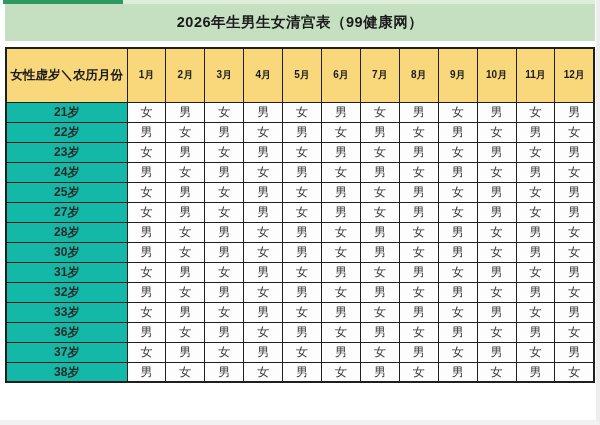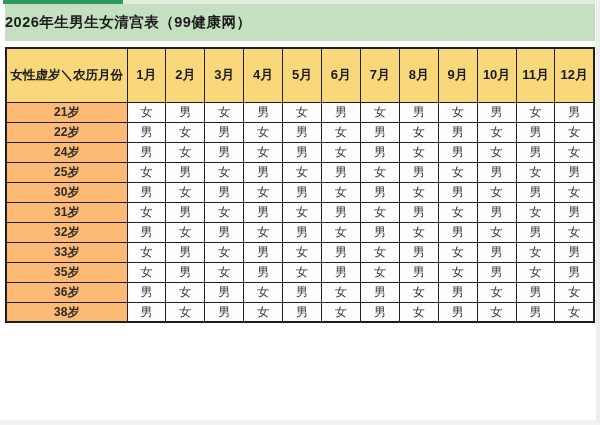--- a/index.html
+++ b/index.html
@@ -23,21 +23,21 @@
   }
   .green-accent {
     position: absolute; top: 0; left: 3px;
     width: 120px; height: 4px;
     background: #2d9961;
   }
   .title-bar {
     position: absolute; top: 4px; left: 5px;
     width: 590px; height: 37px;
     background: #c5dfc1;
-    display: flex; align-items: center; justify-content: flex-start;
+    display: flex; align-items: center; justify-content: center;
   }
   .title-bar .title-text {
     font-size: 14.5px;
     font-weight: bold;
     color: #1b1b1b;
     letter-spacing: 0.5px;
   }
   table.qg-table {
     position: absolute; top: 47px; left: 5px;
     width: 590px;
@@ -51,28 +51,28 @@
     vertical-align: middle;
     padding: 0;
     overflow: hidden;
     white-space: nowrap;
   }
   .qg-table thead th {
     background: #f8d87a;
     height: 54px;
     font-weight: bold;
     color: #1a1a1a;
-    font-size: 13px;
+    font-size: 10px;
   }
   .qg-table th.corner {
     width: 121px;
     font-size: 12.5px;
   }
   .qg-table tbody th.age-cell {
-    background: #fdba74;
+    background: #14b8a6;
     height: 20px;
     font-size: 12px;
     font-weight: bold;
     color: #2a2a2a;
     line-height: 1;
   }
   .qg-table tbody td.gender-cell {
     background: #fdfdfd;
     font-size: 12px;
     color: #3a3a3a;
@@ -136,20 +136,35 @@
           <td class="gender-cell">男</td>
           <td class="gender-cell">女</td>
           <td class="gender-cell">男</td>
           <td class="gender-cell">女</td>
           <td class="gender-cell">男</td>
           <td class="gender-cell">女</td>
           <td class="gender-cell">男</td>
           <td class="gender-cell">女</td>
         </tr>
         <tr>
+          <th class="age-cell">23岁</th>
+          <td class="gender-cell">女</td>
+          <td class="gender-cell">男</td>
+          <td class="gender-cell">女</td>
+          <td class="gender-cell">男</td>
+          <td class="gender-cell">女</td>
+          <td class="gender-cell">男</td>
+          <td class="gender-cell">女</td>
+          <td class="gender-cell">男</td>
+          <td class="gender-cell">女</td>
+          <td class="gender-cell">男</td>
+          <td class="gender-cell">女</td>
+          <td class="gender-cell">男</td>
+        </tr>
+        <tr>
           <th class="age-cell">24岁</th>
           <td class="gender-cell">男</td>
           <td class="gender-cell">女</td>
           <td class="gender-cell">男</td>
           <td class="gender-cell">女</td>
           <td class="gender-cell">男</td>
           <td class="gender-cell">女</td>
           <td class="gender-cell">男</td>
           <td class="gender-cell">女</td>
           <td class="gender-cell">男</td>
@@ -166,20 +181,50 @@
           <td class="gender-cell">女</td>
           <td class="gender-cell">男</td>
           <td class="gender-cell">女</td>
           <td class="gender-cell">男</td>
           <td class="gender-cell">女</td>
           <td class="gender-cell">男</td>
           <td class="gender-cell">女</td>
           <td class="gender-cell">男</td>
         </tr>
         <tr>
+          <th class="age-cell">27岁</th>
+          <td class="gender-cell">女</td>
+          <td class="gender-cell">男</td>
+          <td class="gender-cell">女</td>
+          <td class="gender-cell">男</td>
+          <td class="gender-cell">女</td>
+          <td class="gender-cell">男</td>
+          <td class="gender-cell">女</td>
+          <td class="gender-cell">男</td>
+          <td class="gender-cell">女</td>
+          <td class="gender-cell">男</td>
+          <td class="gender-cell">女</td>
+          <td class="gender-cell">男</td>
+        </tr>
+        <tr>
+          <th class="age-cell">28岁</th>
+          <td class="gender-cell">男</td>
+          <td class="gender-cell">女</td>
+          <td class="gender-cell">男</td>
+          <td class="gender-cell">女</td>
+          <td class="gender-cell">男</td>
+          <td class="gender-cell">女</td>
+          <td class="gender-cell">男</td>
+          <td class="gender-cell">女</td>
+          <td class="gender-cell">男</td>
+          <td class="gender-cell">女</td>
+          <td class="gender-cell">男</td>
+          <td class="gender-cell">女</td>
+        </tr>
+        <tr>
           <th class="age-cell">30岁</th>
           <td class="gender-cell">男</td>
           <td class="gender-cell">女</td>
           <td class="gender-cell">男</td>
           <td class="gender-cell">女</td>
           <td class="gender-cell">男</td>
           <td class="gender-cell">女</td>
           <td class="gender-cell">男</td>
           <td class="gender-cell">女</td>
           <td class="gender-cell">男</td>
@@ -226,48 +271,48 @@
           <td class="gender-cell">女</td>
           <td class="gender-cell">男</td>
           <td class="gender-cell">女</td>
           <td class="gender-cell">男</td>
           <td class="gender-cell">女</td>
           <td class="gender-cell">男</td>
           <td class="gender-cell">女</td>
           <td class="gender-cell">男</td>
         </tr>
         <tr>
-          <th class="age-cell">35岁</th>
-          <td class="gender-cell">女</td>
-          <td class="gender-cell">男</td>
-          <td class="gender-cell">女</td>
-          <td class="gender-cell">男</td>
-          <td class="gender-cell">女</td>
-          <td class="gender-cell">男</td>
-          <td class="gender-cell">女</td>
-          <td class="gender-cell">男</td>
-          <td class="gender-cell">女</td>
-          <td class="gender-cell">男</td>
-          <td class="gender-cell">女</td>
-          <td class="gender-cell">男</td>
-        </tr>
-        <tr>
           <th class="age-cell">36岁</th>
           <td class="gender-cell">男</td>
           <td class="gender-cell">女</td>
           <td class="gender-cell">男</td>
           <td class="gender-cell">女</td>
           <td class="gender-cell">男</td>
           <td class="gender-cell">女</td>
           <td class="gender-cell">男</td>
           <td class="gender-cell">女</td>
           <td class="gender-cell">男</td>
           <td class="gender-cell">女</td>
           <td class="gender-cell">男</td>
           <td class="gender-cell">女</td>
+        </tr>
+        <tr>
+          <th class="age-cell">37岁</th>
+          <td class="gender-cell">女</td>
+          <td class="gender-cell">男</td>
+          <td class="gender-cell">女</td>
+          <td class="gender-cell">男</td>
+          <td class="gender-cell">女</td>
+          <td class="gender-cell">男</td>
+          <td class="gender-cell">女</td>
+          <td class="gender-cell">男</td>
+          <td class="gender-cell">女</td>
+          <td class="gender-cell">男</td>
+          <td class="gender-cell">女</td>
+          <td class="gender-cell">男</td>
         </tr>
         <tr>
           <th class="age-cell">38岁</th>
           <td class="gender-cell">男</td>
           <td class="gender-cell">女</td>
           <td class="gender-cell">男</td>
           <td class="gender-cell">女</td>
           <td class="gender-cell">男</td>
           <td class="gender-cell">女</td>
           <td class="gender-cell">男</td>

